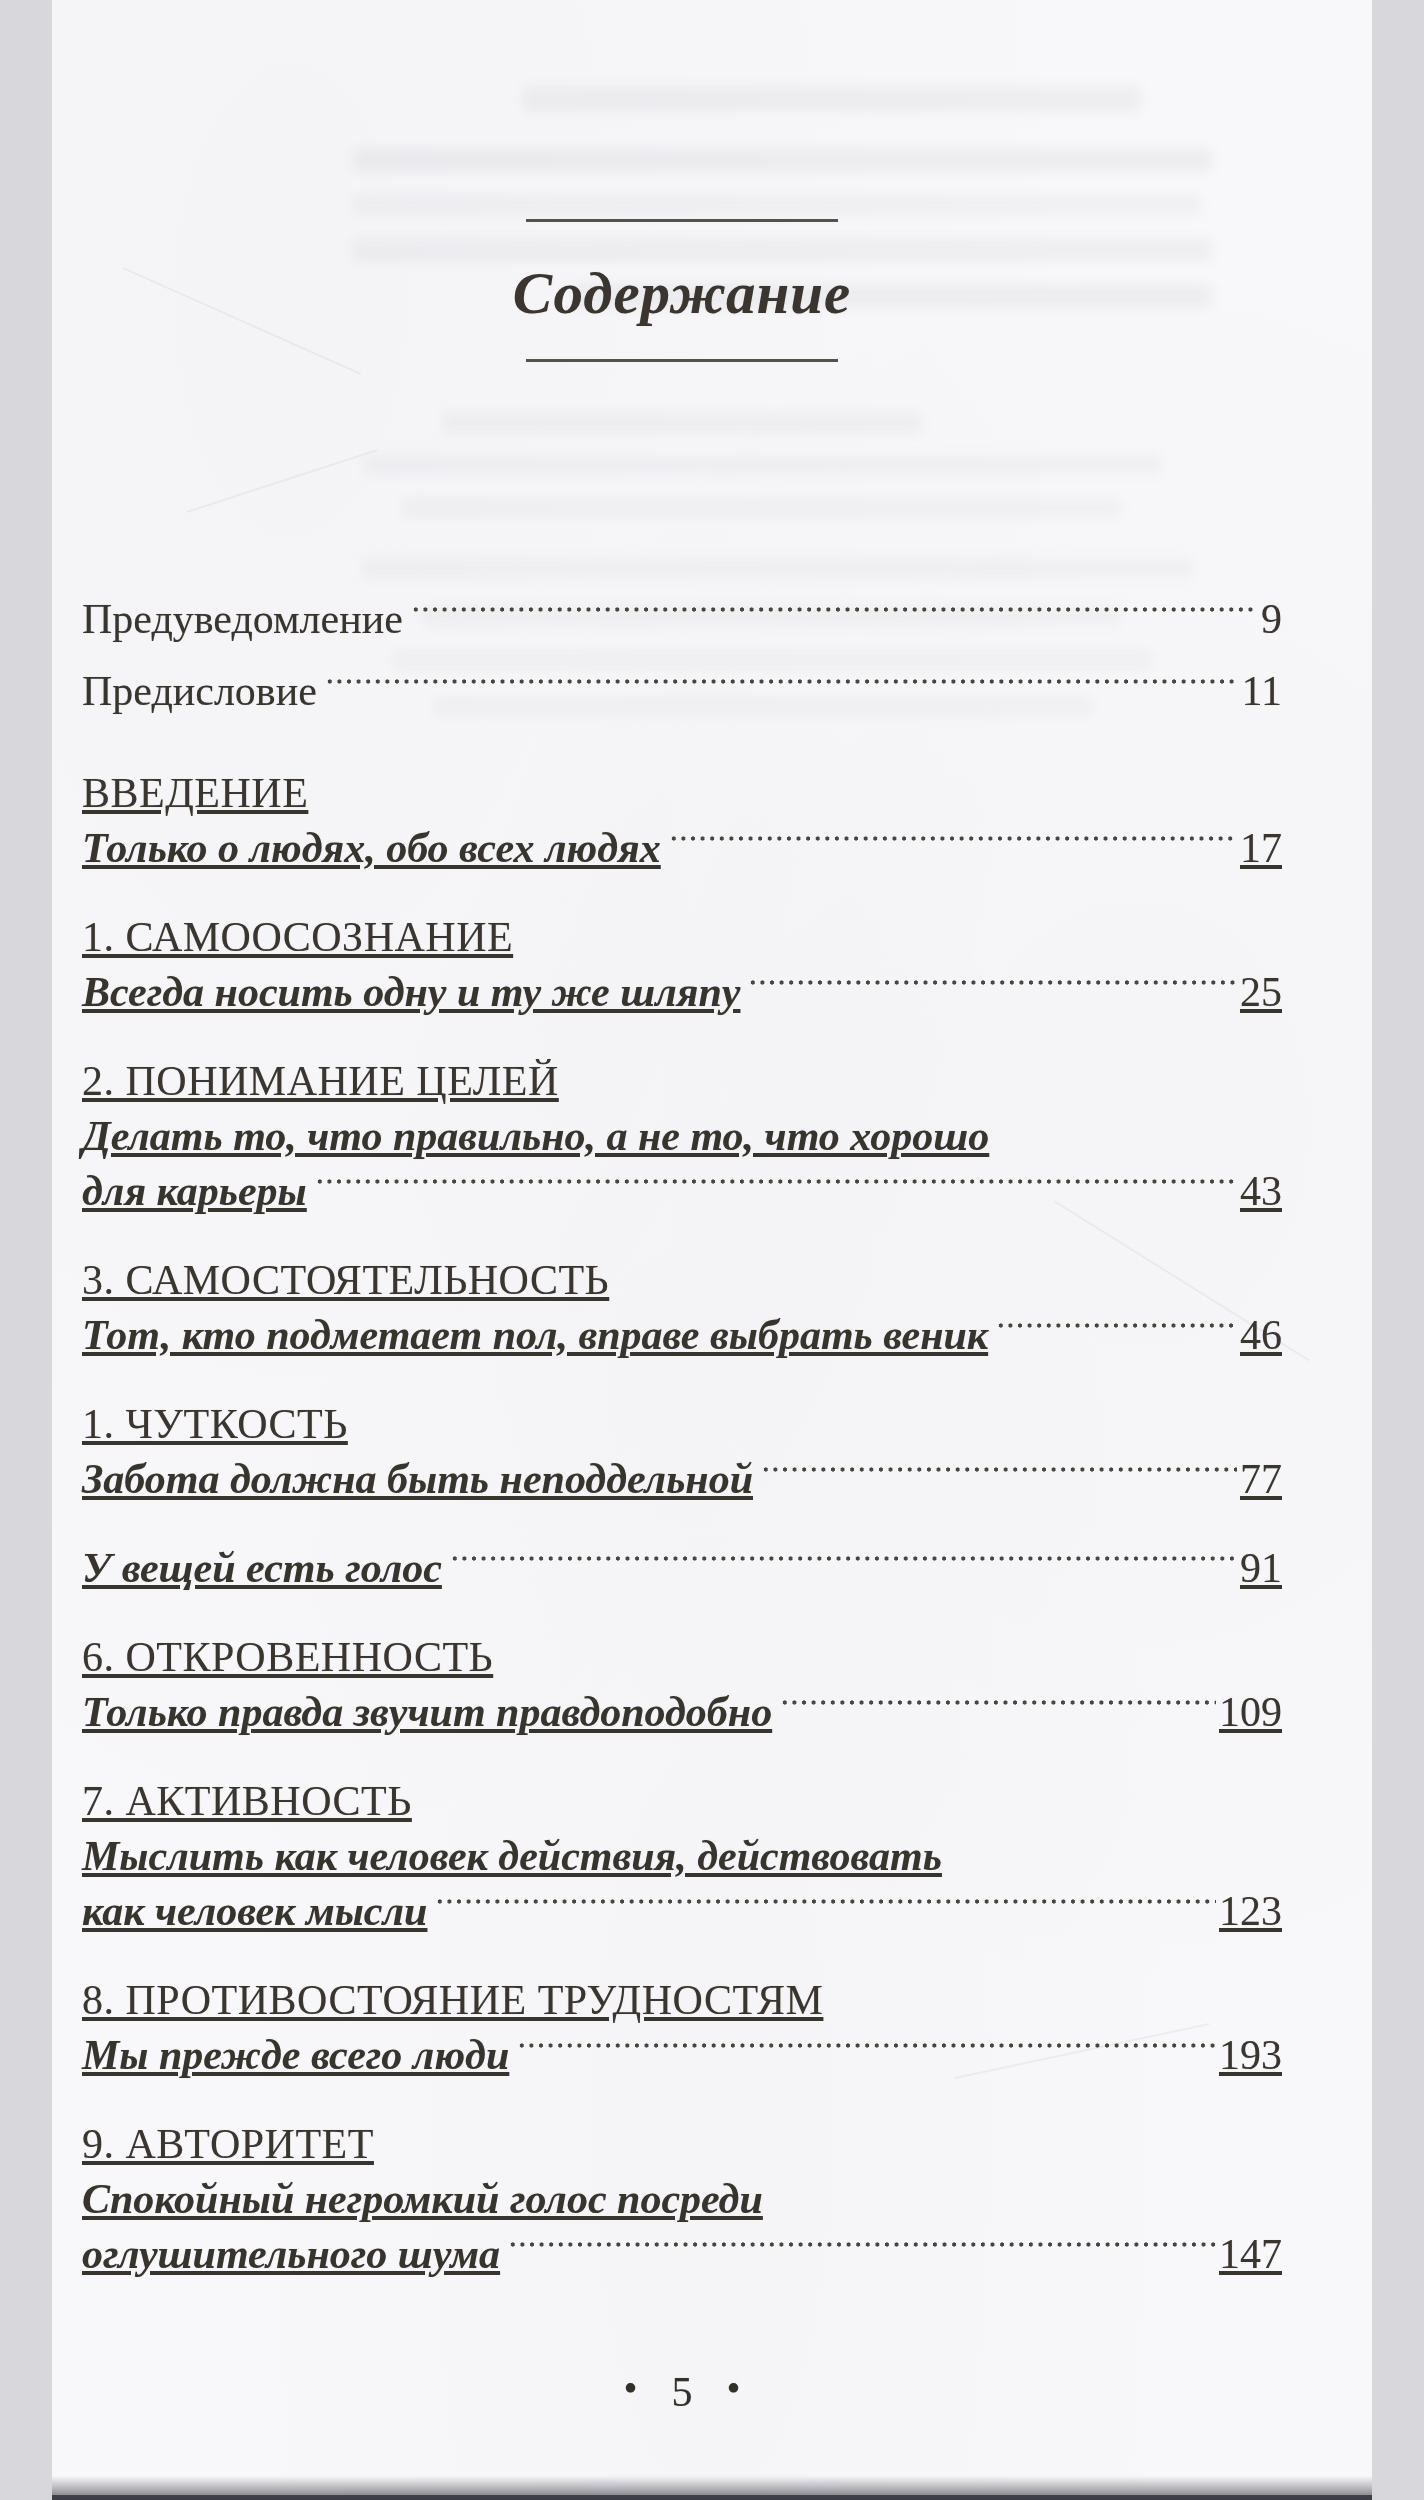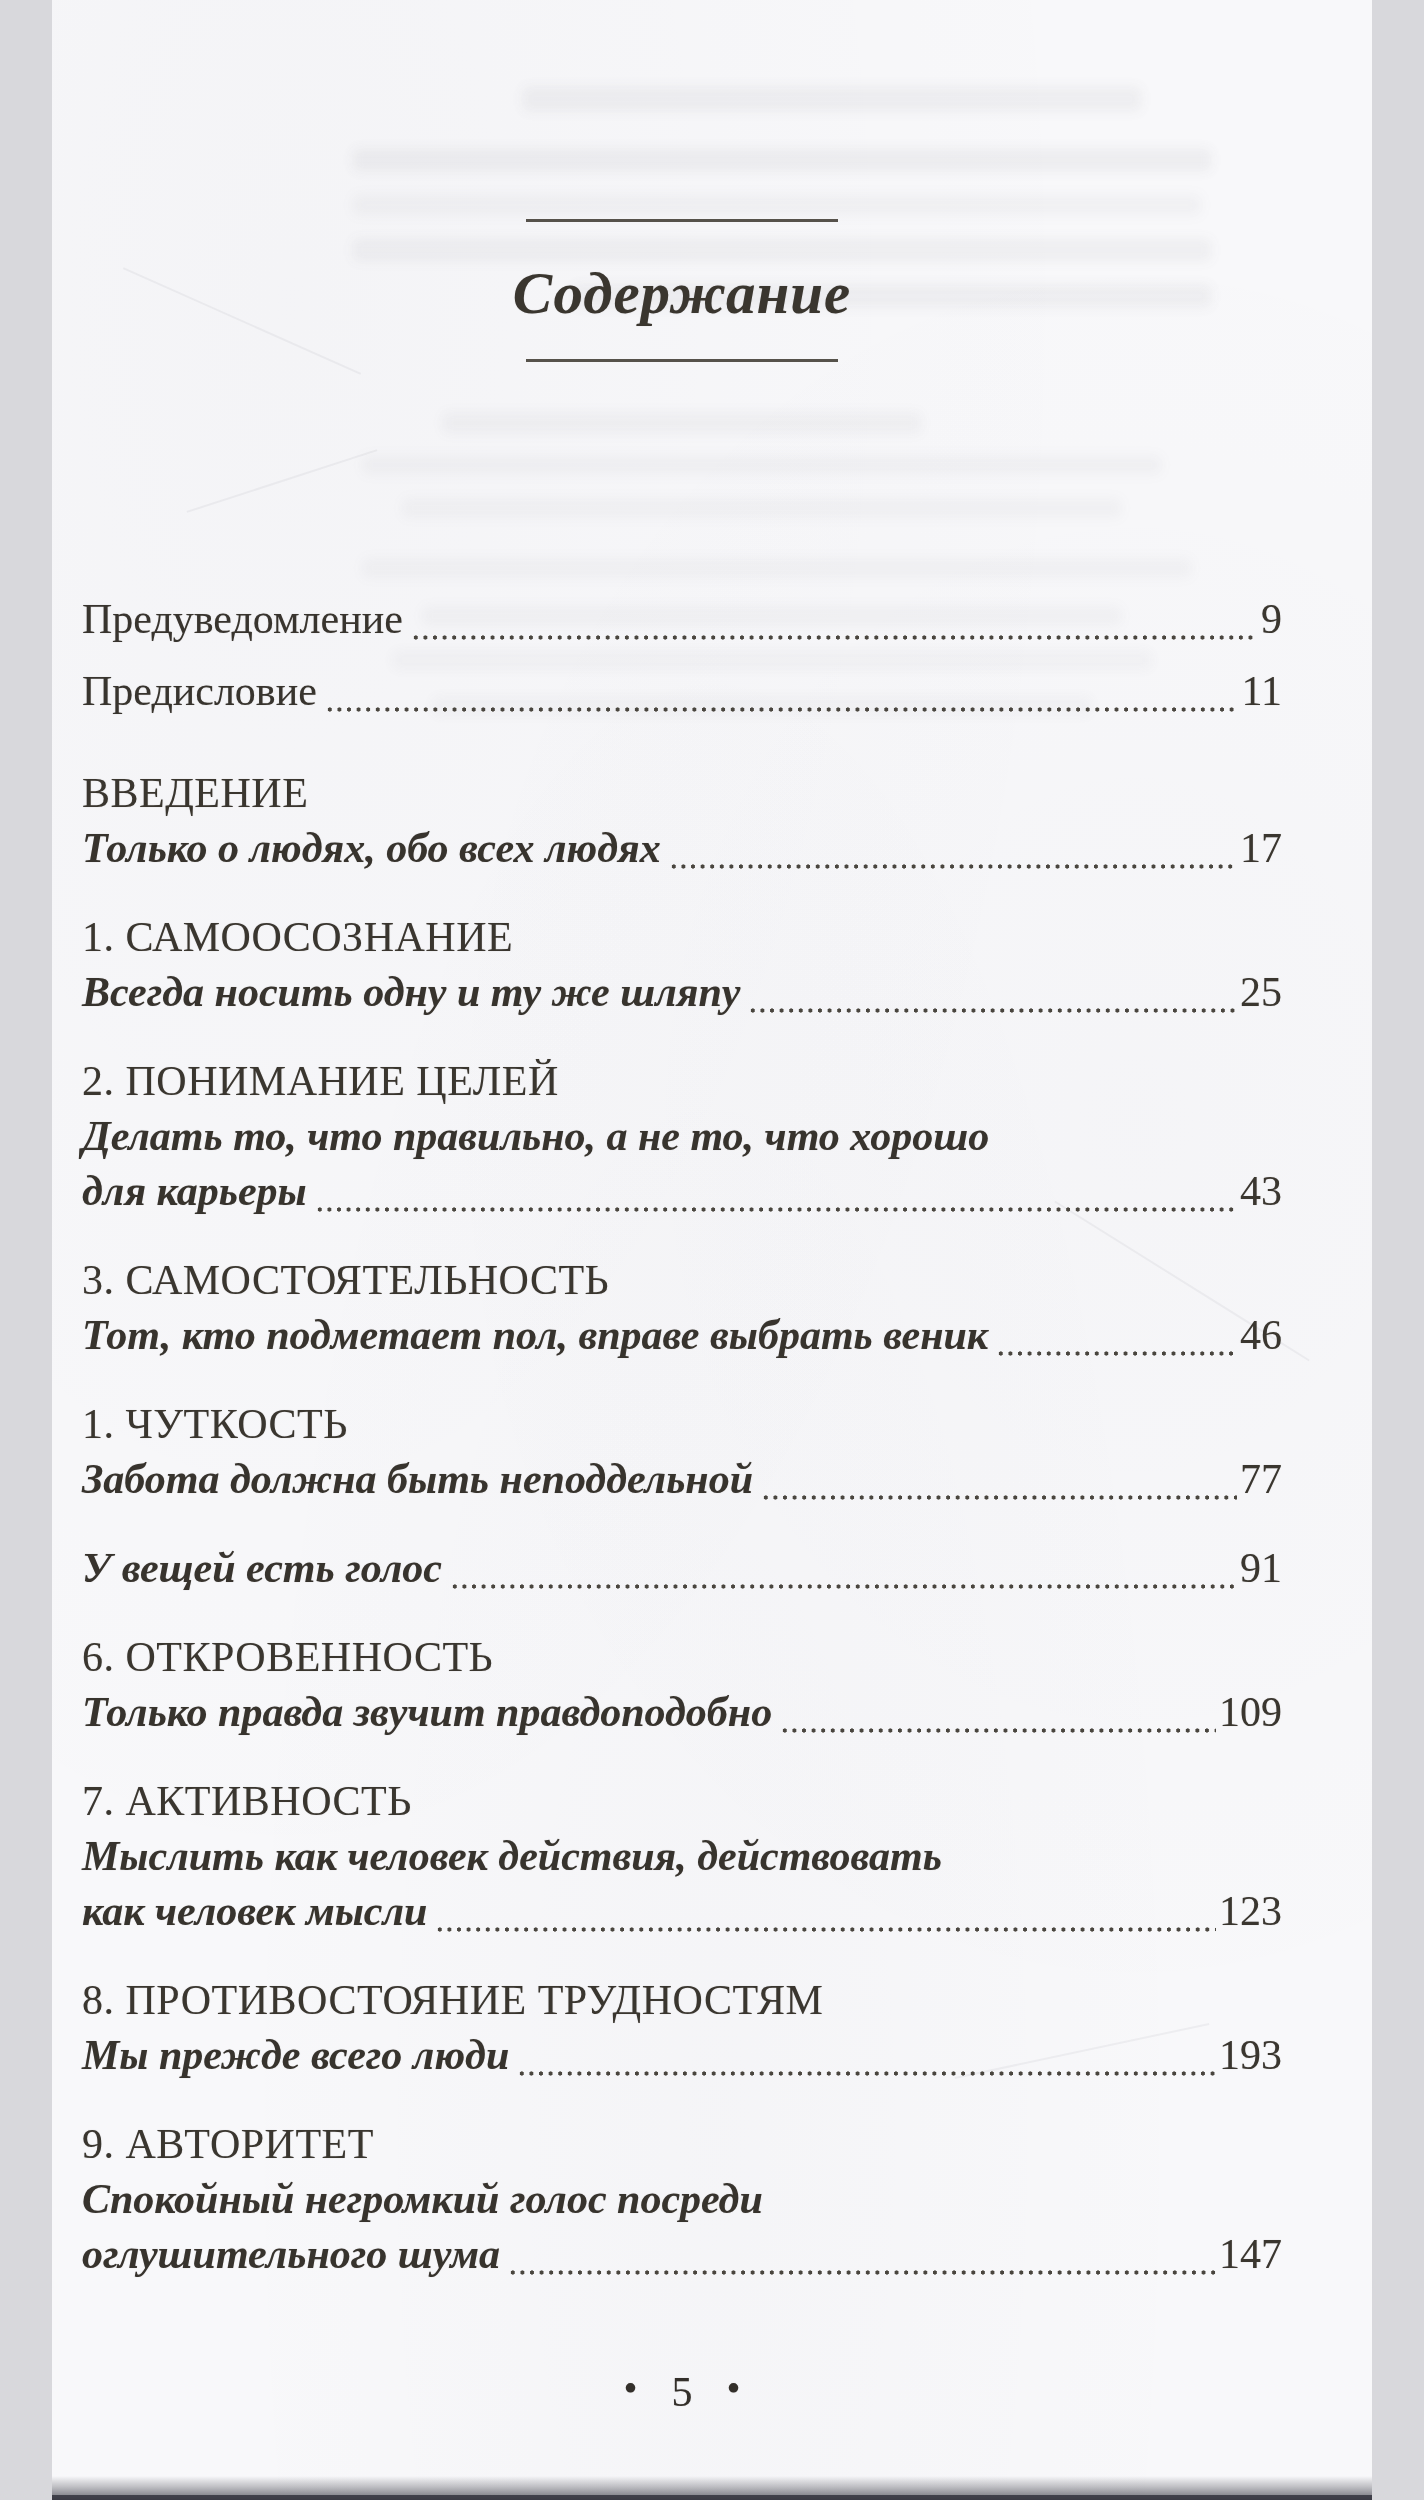--- a/index.html
+++ b/index.html
@@ -47,24 +47,24 @@
   h1.page-title {
     font-size:59px;
     font-style:italic;
     font-weight:bold;
     letter-spacing:1px;
     color:#3a362f;
     margin:36px 0 30px 0;
     line-height:1.2;
   }
   .toc { margin-top:230px; font-size:42px; }
-  .row { display:flex; align-items:flex-end; }
+  .row { display:flex; align-items:center; }
   .front-row { line-height:55px; margin-bottom:17px; }
   .chapters { margin-top:47px; }
-  .chapter { margin-bottom:34px; }
+  .chapter { margin-bottom:34px;text-decoration:underline; }
   .chapter-heading {
     line-height:55px;
     letter-spacing:0.5px;
     color:#3a362f;
     white-space:nowrap;
   }
   .subtitle {
     font-style:italic;
     font-weight:bold;
     color:#37332d;

